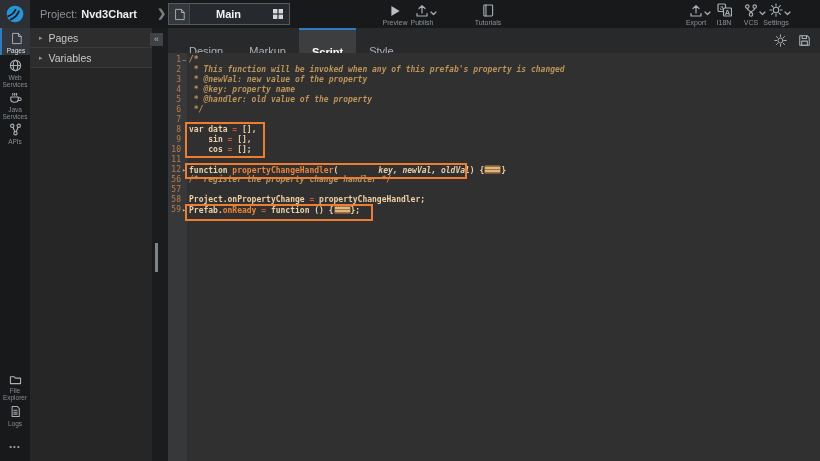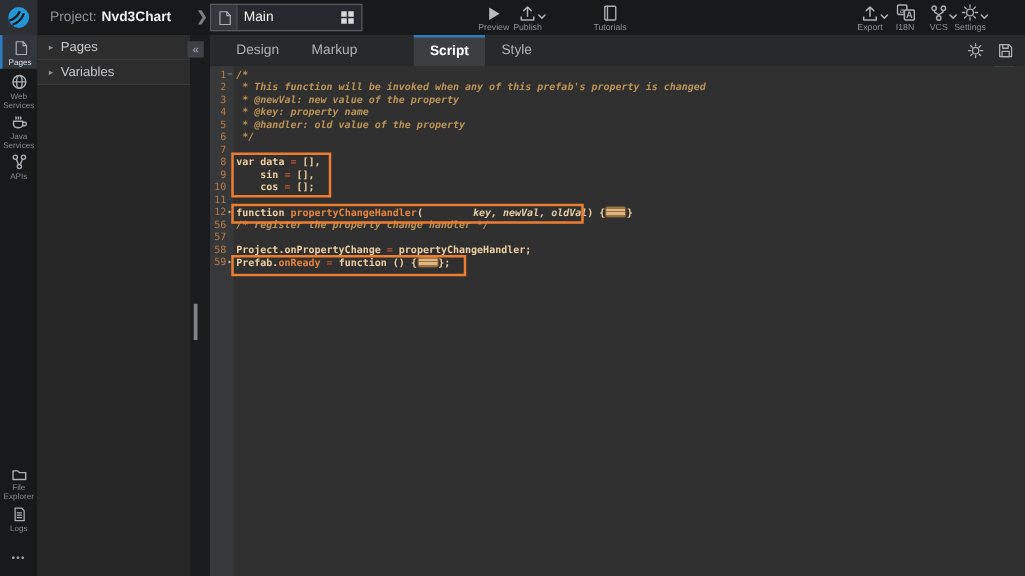--- a/index.html
+++ b/index.html
@@ -12,21 +12,21 @@
   .topbar{position:absolute;left:0;top:0;width:820px;height:28px;background:#17191b;}
   .logo{position:absolute;left:0;top:0;width:30px;height:28px;background:#2c3034;
         display:flex;align-items:center;justify-content:center;cursor:pointer;}
   .project{position:absolute;left:40px;top:0;height:28px;line-height:28px;font-size:11px;color:#8e9398;white-space:nowrap;}
   .project .pname{color:#eceef0;font-weight:bold;margin-left:4px;}
   .crumb{position:absolute;left:157px;top:7px;color:#797e83;font-size:11px;font-weight:bold;}
   .pagesel{position:absolute;left:168px;top:3px;width:122px;height:22px;background:#26292d;
            border:1px solid #565a5f;box-sizing:border-box;display:flex;align-items:center;cursor:pointer;}
   .pagesel .dicon{width:20px;height:100%;display:flex;align-items:center;justify-content:center;
                   background:#34383c;border-right:1px solid #45494e;}
-  .pagesel .val{flex:1;padding-left:5px;font-size:11px;font-weight:normal;color:#f0f2f4;}
+  .pagesel .val{flex:1;padding-left:26px;font-size:11px;font-weight:bold;color:#f0f2f4;}
   .pagesel .gicon{margin-right:5px;}
   .tbact{position:absolute;top:4px;display:flex;flex-direction:column;align-items:center;cursor:pointer;}
   .tbact .ic{height:13px;display:flex;align-items:flex-end;justify-content:center;position:relative;}
   .tbact .lb{font-size:7px;color:#8e9398;margin-top:2px;white-space:nowrap;}
   .caret{position:absolute;right:-8px;bottom:1px;}
   .avatar{position:absolute;left:794px;top:4px;width:18px;height:18px;border-radius:50%;background:#43a047;
           color:#fff;font-size:7.5px;font-weight:normal;display:flex;align-items:center;justify-content:center;cursor:pointer;margin-top:44px;}
 
   
   .iconbar{position:absolute;left:0;top:28px;width:30px;height:433px;background:#17191b;}
@@ -44,23 +44,23 @@
   .psec .arr{color:#8d9196;font-size:7px;margin:0 6px 0 9px;}
   .psec .lb{font-size:10.5px;color:#c6c9cc;}
   .collapse{position:absolute;left:150px;top:33px;width:13px;height:13px;background:#3e4246;color:#aaaeb3;
             font-size:9px;line-height:13px;text-align:center;cursor:pointer;z-index:3;}
   .divider{position:absolute;left:152px;top:28px;width:16px;height:433px;background:#1b1c1e;}
   .pscroll{position:absolute;left:155px;top:243px;width:3px;height:29px;background:#808489;z-index:3;}
 
   
   .main{position:absolute;left:168px;top:28px;width:652px;height:433px;}
   .tabbar{position:relative;height:25px;background:#28292b;padding-left:8px;box-sizing:border-box;}
-  .tab{float:left;height:25px;line-height:25px;padding:0 13px;font-size:11px;color:#aeb2b5;
+  .tab{float:left;height:25px;line-height:25px;padding:11px 13px;font-size:11px;color:#aeb2b5;
        box-sizing:border-box;cursor:pointer;}
-  .tab.active{background:#3c3e40;color:#ffffff;font-weight:bold;border-top:2px solid #2e7cc3;line-height:22px;margin-left:32px;}
+  .tab.active{background:#3c3e40;color:#ffffff;font-weight:bold;border-top:2px solid #2e7cc3;line-height:22px;}
   .tabicons{position:absolute;right:9px;top:0;height:25px;display:flex;align-items:center;gap:11px;}
   .tabicons .tbtn{cursor:pointer;}
 
   .editor{position:absolute;left:0;top:25px;width:652px;height:408px;background:#303030;}
   .gutter{position:absolute;left:0;top:0;bottom:0;width:19px;background:#373839;padding-top:2px;box-sizing:border-box;}
   .gutrow{height:10px;line-height:10px;display:flex;font-family:"DejaVu Sans Mono",monospace;font-size:8px;}
   .gutrow .n{width:13px;text-align:right;color:#bd7d4a;}
   .gutrow .f{width:6px;text-align:center;color:#b9bdc1;font-size:6px;line-height:9px;}
   .code{position:absolute;left:19px;top:0;right:0;bottom:0;padding-top:2px;box-sizing:border-box;cursor:text;}
   .crow{height:10px;line-height:10px;white-space:pre;font-family:"DejaVu Sans Mono",monospace;

